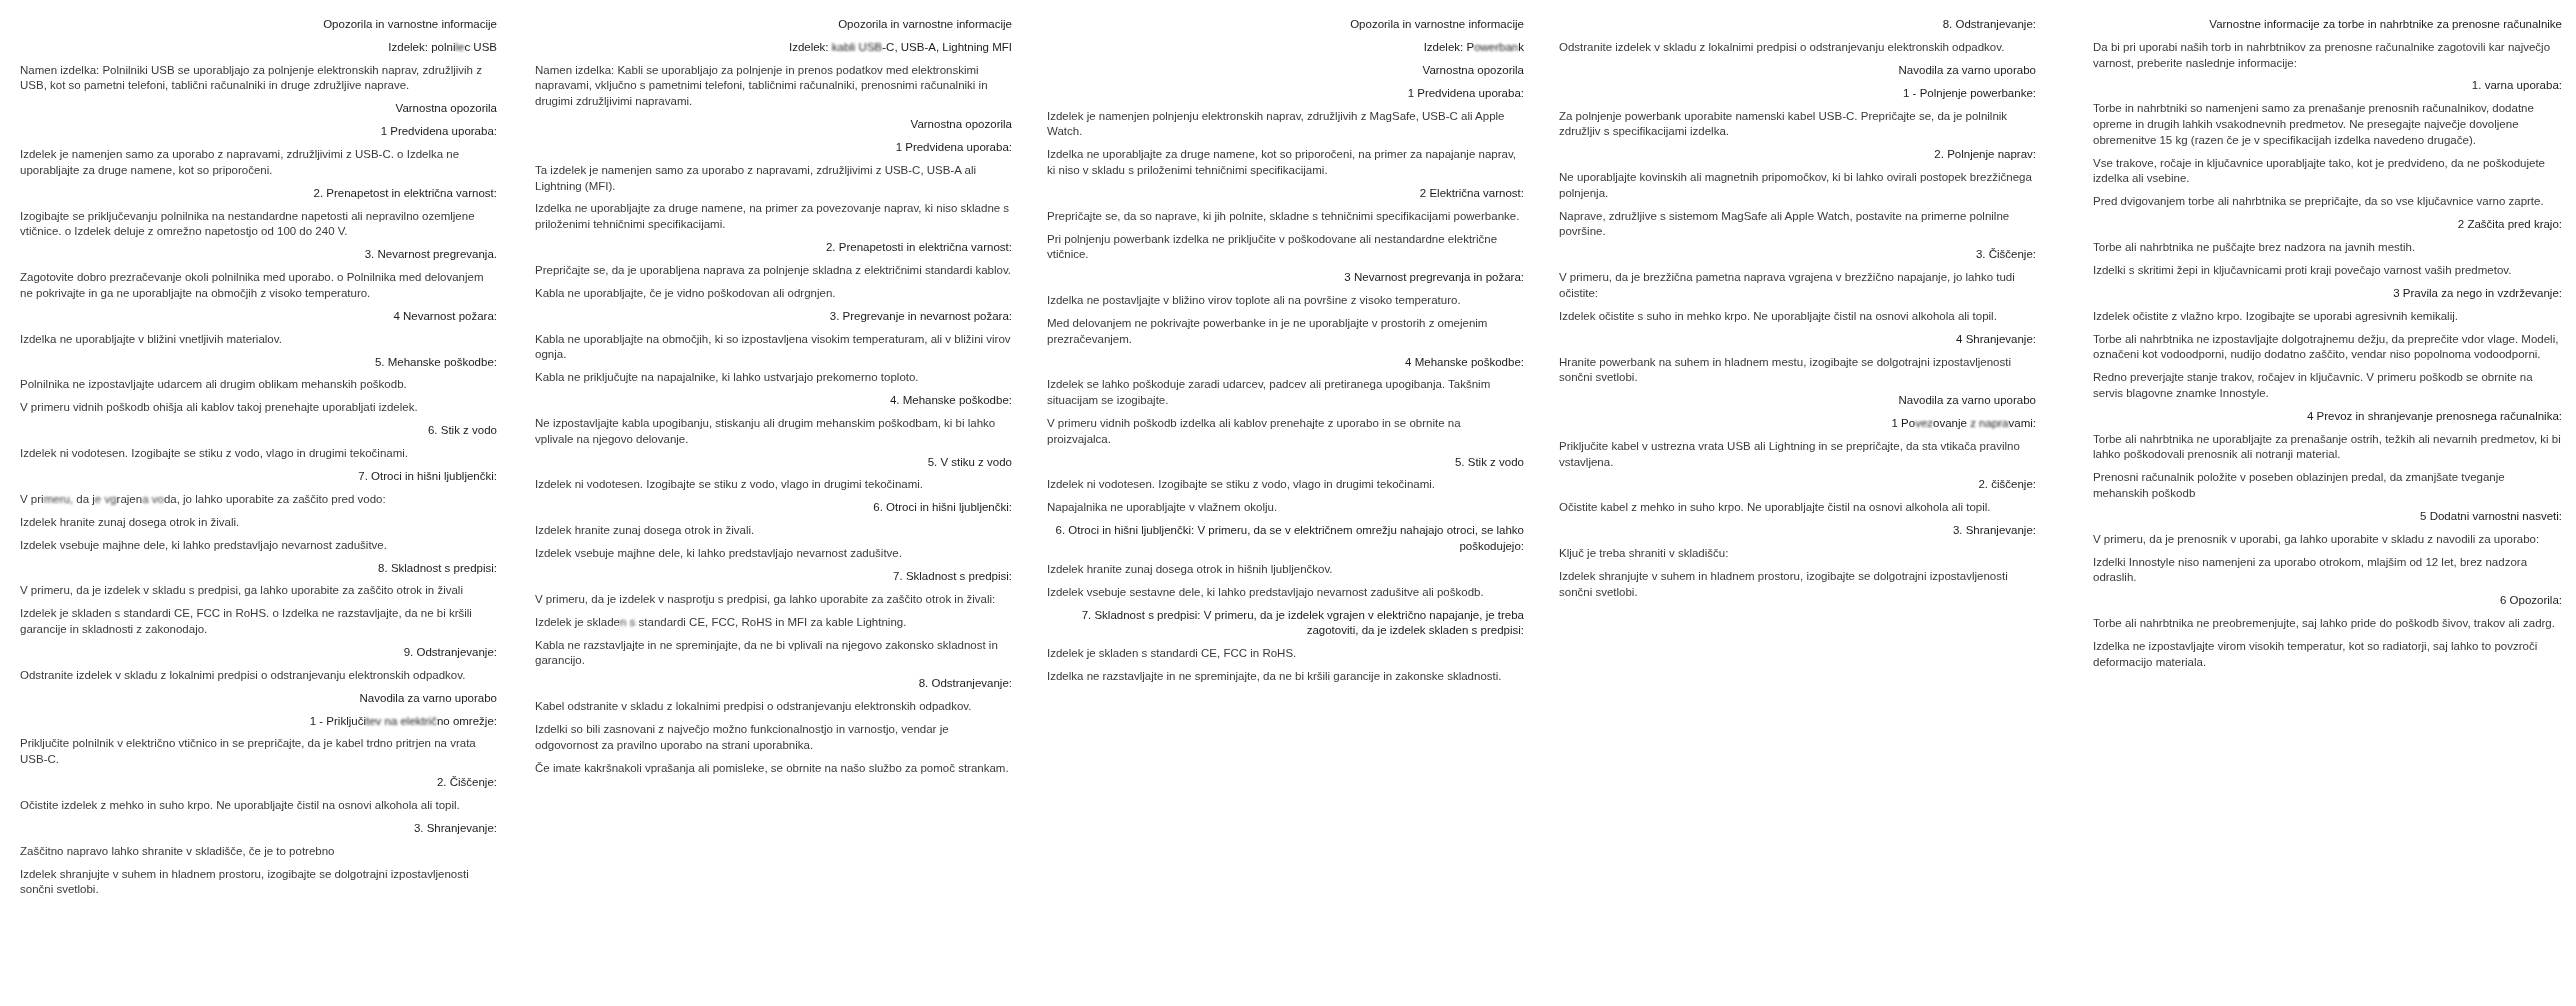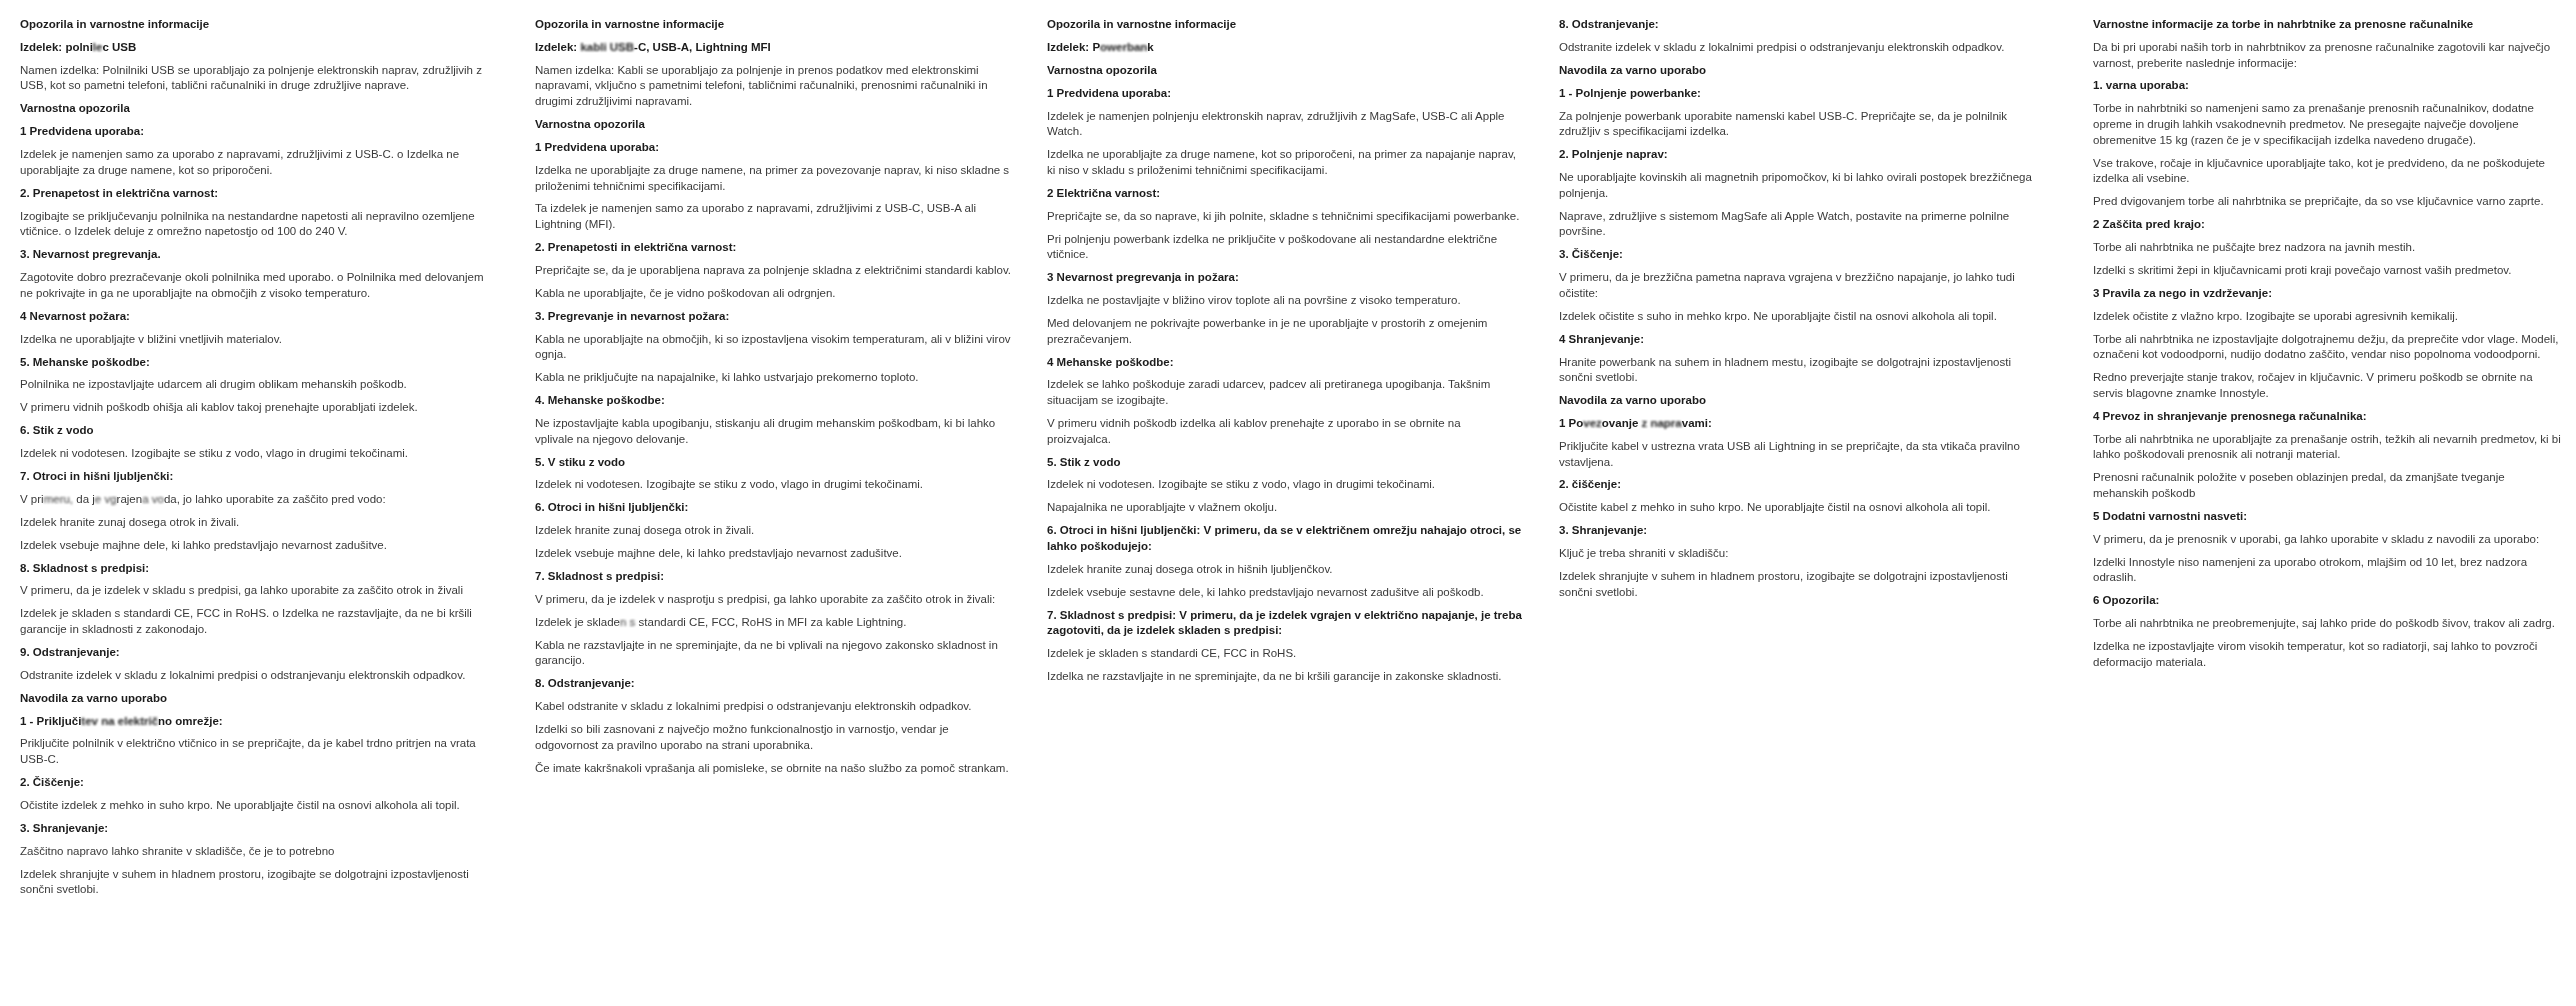--- a/index.html
+++ b/index.html
@@ -7,21 +7,21 @@
        font-family:"Liberation Sans","DejaVu Sans",sans-serif;}
   #doc{position:absolute;inset:0;}
   .col{position:absolute;top:17px;width:477px;}
   .col:nth-child(1){left:20px;}
   .col:nth-child(2){left:535px;}
   .col:nth-child(3){left:1047px;}
   .col:nth-child(4){left:1559px;}
   .col:nth-child(5){left:2093px;width:469px;}
   .col p{margin:0 0 7.2px 0;font-size:11.5px;line-height:15.7px;letter-spacing:0;}
   .t{color:#3a3a3a;font-weight:400;}
-  .h{color:#1c1c1c;font-weight:700;}
+  .h{color:#1c1c1c;font-weight:400;text-align:right;}
   .gap-sm{margin-top:14.5px;}
   .gap-lg{margin-top:30px;}
   .smudge{filter:blur(1.2px);}
 </style>
 </head>
 <body>
 
 <div id="doc">
     <div class="col">
       <p class="h">Opozorila in varnostne informacije</p>
@@ -58,22 +58,22 @@
       <p class="h">3. Shranjevanje:</p>
       <p class="t">Zaščitno napravo lahko shranite v skladišče, če je to potrebno</p>
       <p class="t">Izdelek shranjujte v suhem in hladnem prostoru, izogibajte se dolgotrajni izpostavljenosti sončni svetlobi.</p>
     </div>
     <div class="col">
       <p class="h">Opozorila in varnostne informacije</p>
       <p class="h"><span>Izdelek: </span><span class="smudge">kabli USB</span><span>-C, USB-A, Lightning MFI</span></p>
       <p class="t">Namen izdelka: Kabli se uporabljajo za polnjenje in prenos podatkov med elektronskimi napravami, vključno s pametnimi telefoni, tabličnimi računalniki, prenosnimi računalniki in drugimi združljivimi napravami.</p>
       <p class="h">Varnostna opozorila</p>
       <p class="h">1 Predvidena uporaba:</p>
+      <p class="t">Ta izdelek je namenjen samo za uporabo z napravami, združljivimi z USB-C, USB-A ali Lightning (MFI).</p>
       <p class="t">Izdelka ne uporabljajte za druge namene, na primer za povezovanje naprav, ki niso skladne s priloženimi tehničnimi specifikacijami.</p>
-      <p class="t">Ta izdelek je namenjen samo za uporabo z napravami, združljivimi z USB-C, USB-A ali Lightning (MFI).</p>
       <p class="h">2. Prenapetosti in električna varnost:</p>
       <p class="t">Prepričajte se, da je uporabljena naprava za polnjenje skladna z električnimi standardi kablov.</p>
       <p class="t">Kabla ne uporabljajte, če je vidno poškodovan ali odrgnjen.</p>
       <p class="h">3. Pregrevanje in nevarnost požara:</p>
       <p class="t">Kabla ne uporabljajte na območjih, ki so izpostavljena visokim temperaturam, ali v bližini virov ognja.</p>
       <p class="t">Kabla ne priključujte na napajalnike, ki lahko ustvarjajo prekomerno toploto.</p>
       <p class="h">4. Mehanske poškodbe:</p>
       <p class="t">Ne izpostavljajte kabla upogibanju, stiskanju ali drugim mehanskim poškodbam, ki bi lahko vplivale na njegovo delovanje.</p>
       <p class="h">5. V stiku z vodo</p>
       <p class="t">Izdelek ni vodotesen. Izogibajte se stiku z vodo, vlago in drugimi tekočinami.</p>
@@ -150,19 +150,19 @@
       <p class="t">Izdelki s skritimi žepi in ključavnicami proti kraji povečajo varnost vaših predmetov.</p>
       <p class="h">3 Pravila za nego in vzdrževanje:</p>
       <p class="t">Izdelek očistite z vlažno krpo. Izogibajte se uporabi agresivnih kemikalij.</p>
       <p class="t">Torbe ali nahrbtnika ne izpostavljajte dolgotrajnemu dežju, da preprečite vdor vlage. Modeli, označeni kot vodoodporni, nudijo dodatno zaščito, vendar niso popolnoma vodoodporni.</p>
       <p class="t">Redno preverjajte stanje trakov, ročajev in ključavnic. V primeru poškodb se obrnite na servis blagovne znamke Innostyle.</p>
       <p class="h">4 Prevoz in shranjevanje prenosnega računalnika:</p>
       <p class="t">Torbe ali nahrbtnika ne uporabljajte za prenašanje ostrih, težkih ali nevarnih predmetov, ki bi lahko poškodovali prenosnik ali notranji material.</p>
       <p class="t">Prenosni računalnik položite v poseben oblazinjen predal, da zmanjšate tveganje mehanskih poškodb</p>
       <p class="h">5 Dodatni varnostni nasveti:</p>
       <p class="t">V primeru, da je prenosnik v uporabi, ga lahko uporabite v skladu z navodili za uporabo:</p>
-      <p class="t">Izdelki Innostyle niso namenjeni za uporabo otrokom, mlajšim od 10 let, brez nadzora odraslih.</p>
+      <p class="t">Izdelki Innostyle niso namenjeni za uporabo otrokom, mlajšim od 12 let, brez nadzora odraslih.</p>
       <p class="h">6 Opozorila:</p>
       <p class="t">Torbe ali nahrbtnika ne preobremenjujte, saj lahko pride do poškodb šivov, trakov ali zadrg.</p>
       <p class="t">Izdelka ne izpostavljajte virom visokih temperatur, kot so radiatorji, saj lahko to povzroči deformacijo materiala.</p>
     </div>
   </div>
 
 
 </body></html>

